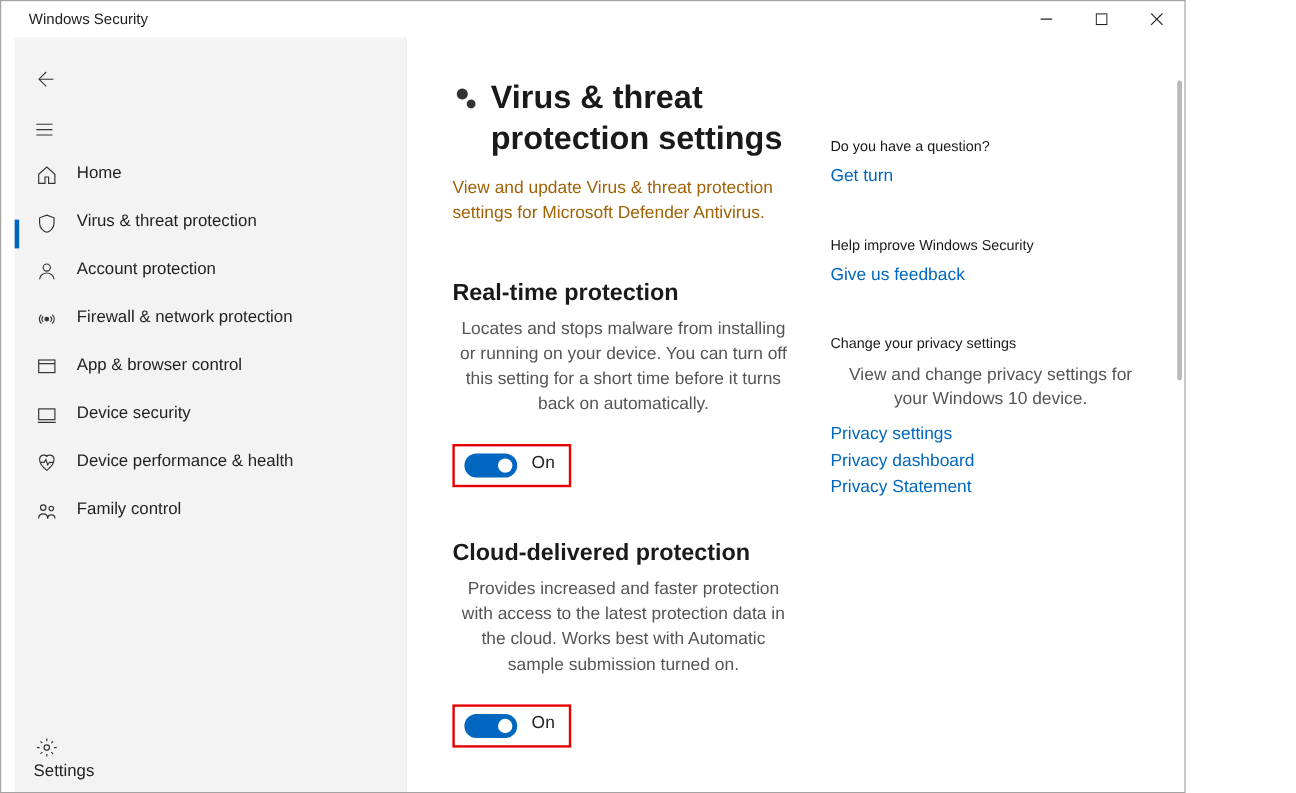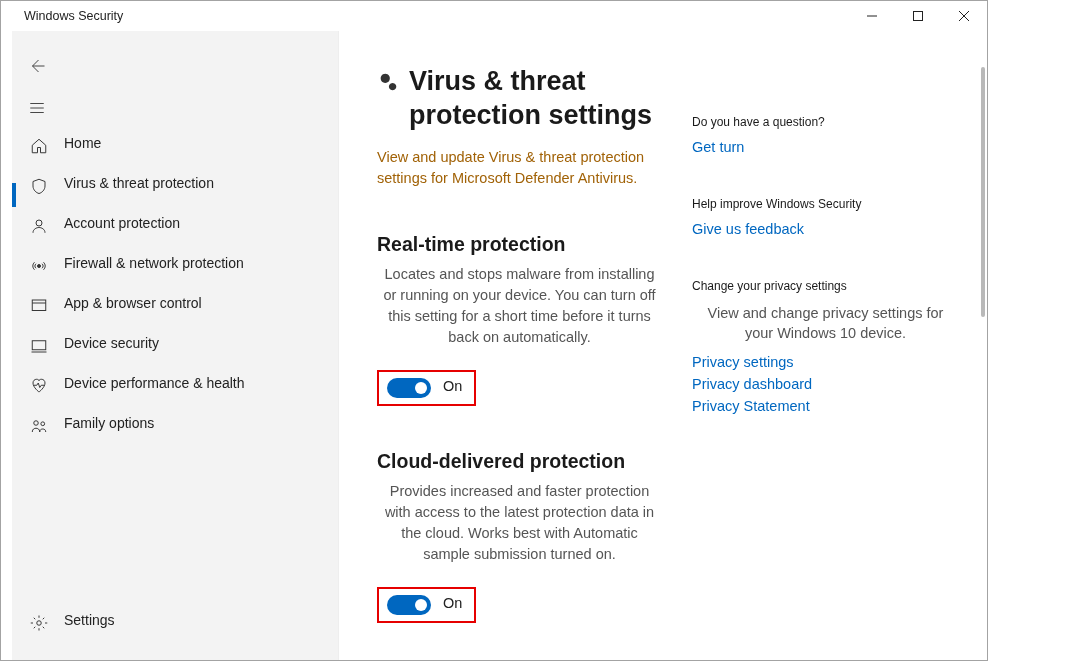--- a/index.html
+++ b/index.html
@@ -161,26 +161,26 @@
         </div>
         <div class="nav-item">
           <span class="icon">
               <svg viewBox="0 0 24 24">
                 <circle cx="8" cy="8" r="3"></circle>
                 <circle cx="17" cy="9" r="2.5"></circle>
                 <path d="M3 20 C3 16 6 15 8 15 C10 15 13 16 13 20"></path>
                 <path d="M13 20 C13 17 15 16 17 16 C19 16 21 17 21 20"></path>
               </svg>
             </span>
-          <span>Family options</span>
+          <span>Family control</span>
         </div>
       </div>
 
       <div class="sidebar-spacer"></div>
-      <div class="nav-item" style="margin-bottom:8px;">
+      <div class="nav-item" style="margin-bottom:8px;flex-direction:column;">
         <span class="icon">
             <svg viewBox="0 0 24 24">
               <circle cx="12" cy="12" r="3"></circle>
               <path d="M12 2 L12 5 M12 19 L12 22 M4 12 L1 12 M23 12 L20 12 M5 5 L7 7 M17 17 L19 19 M19 5 L17 7 M7 17 L5 19"></path>
             </svg>
           </span>
         <span>Settings</span>
       </div>
     </div>
 

